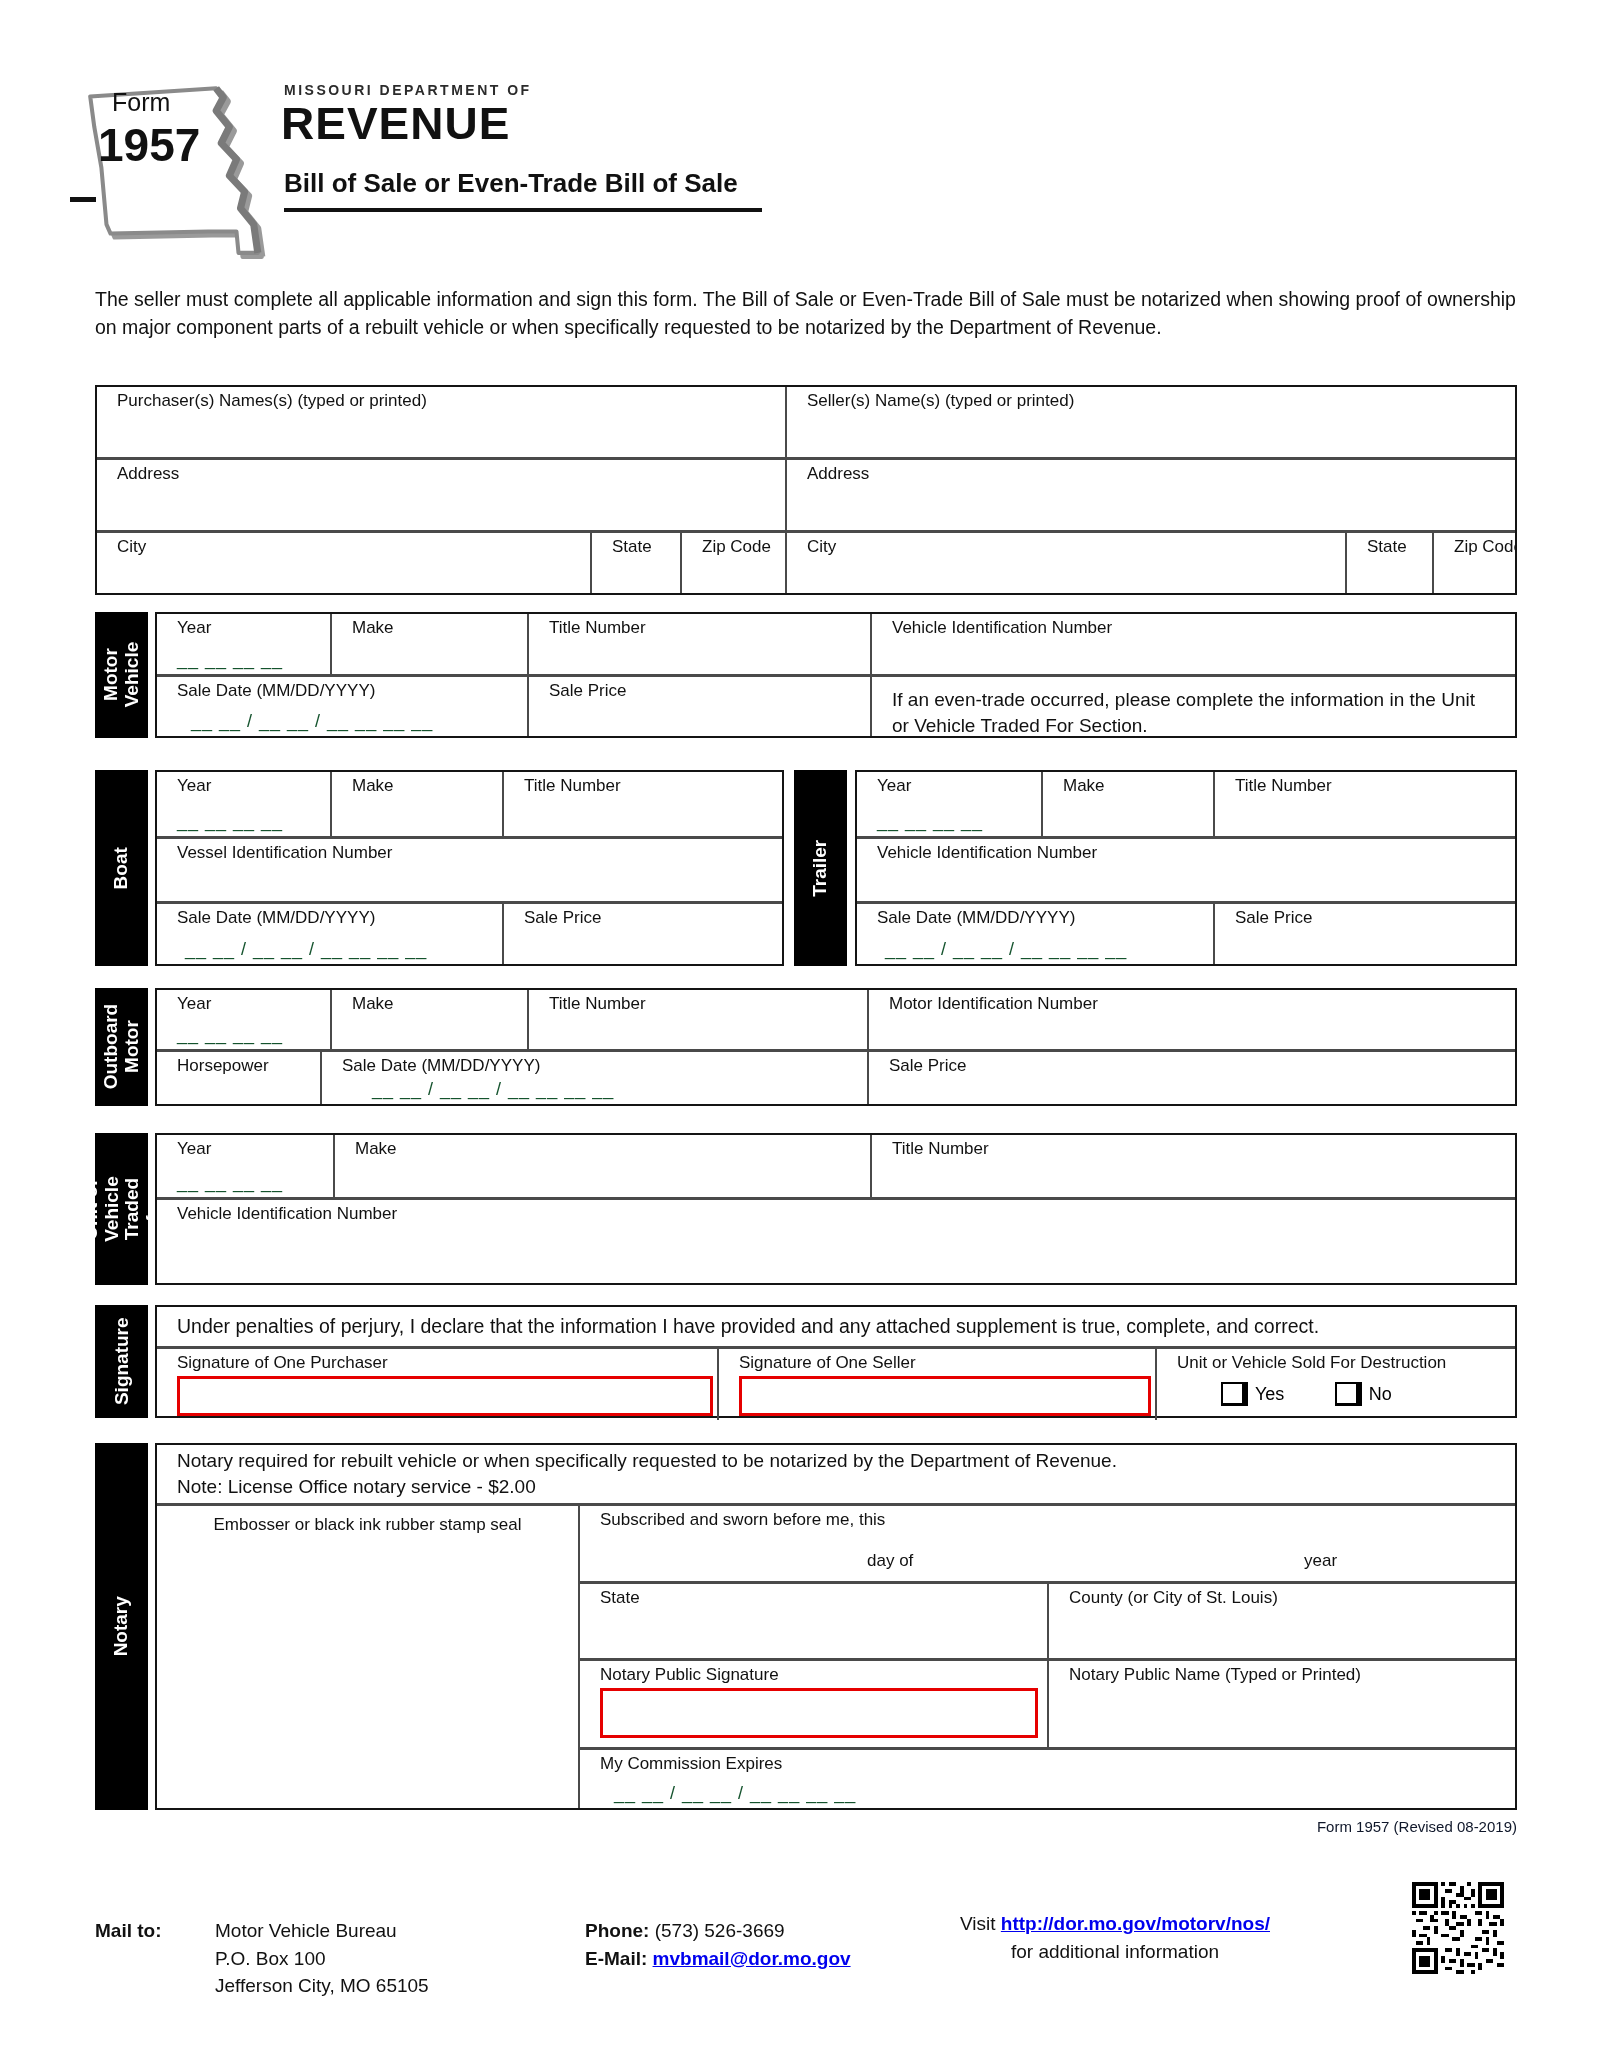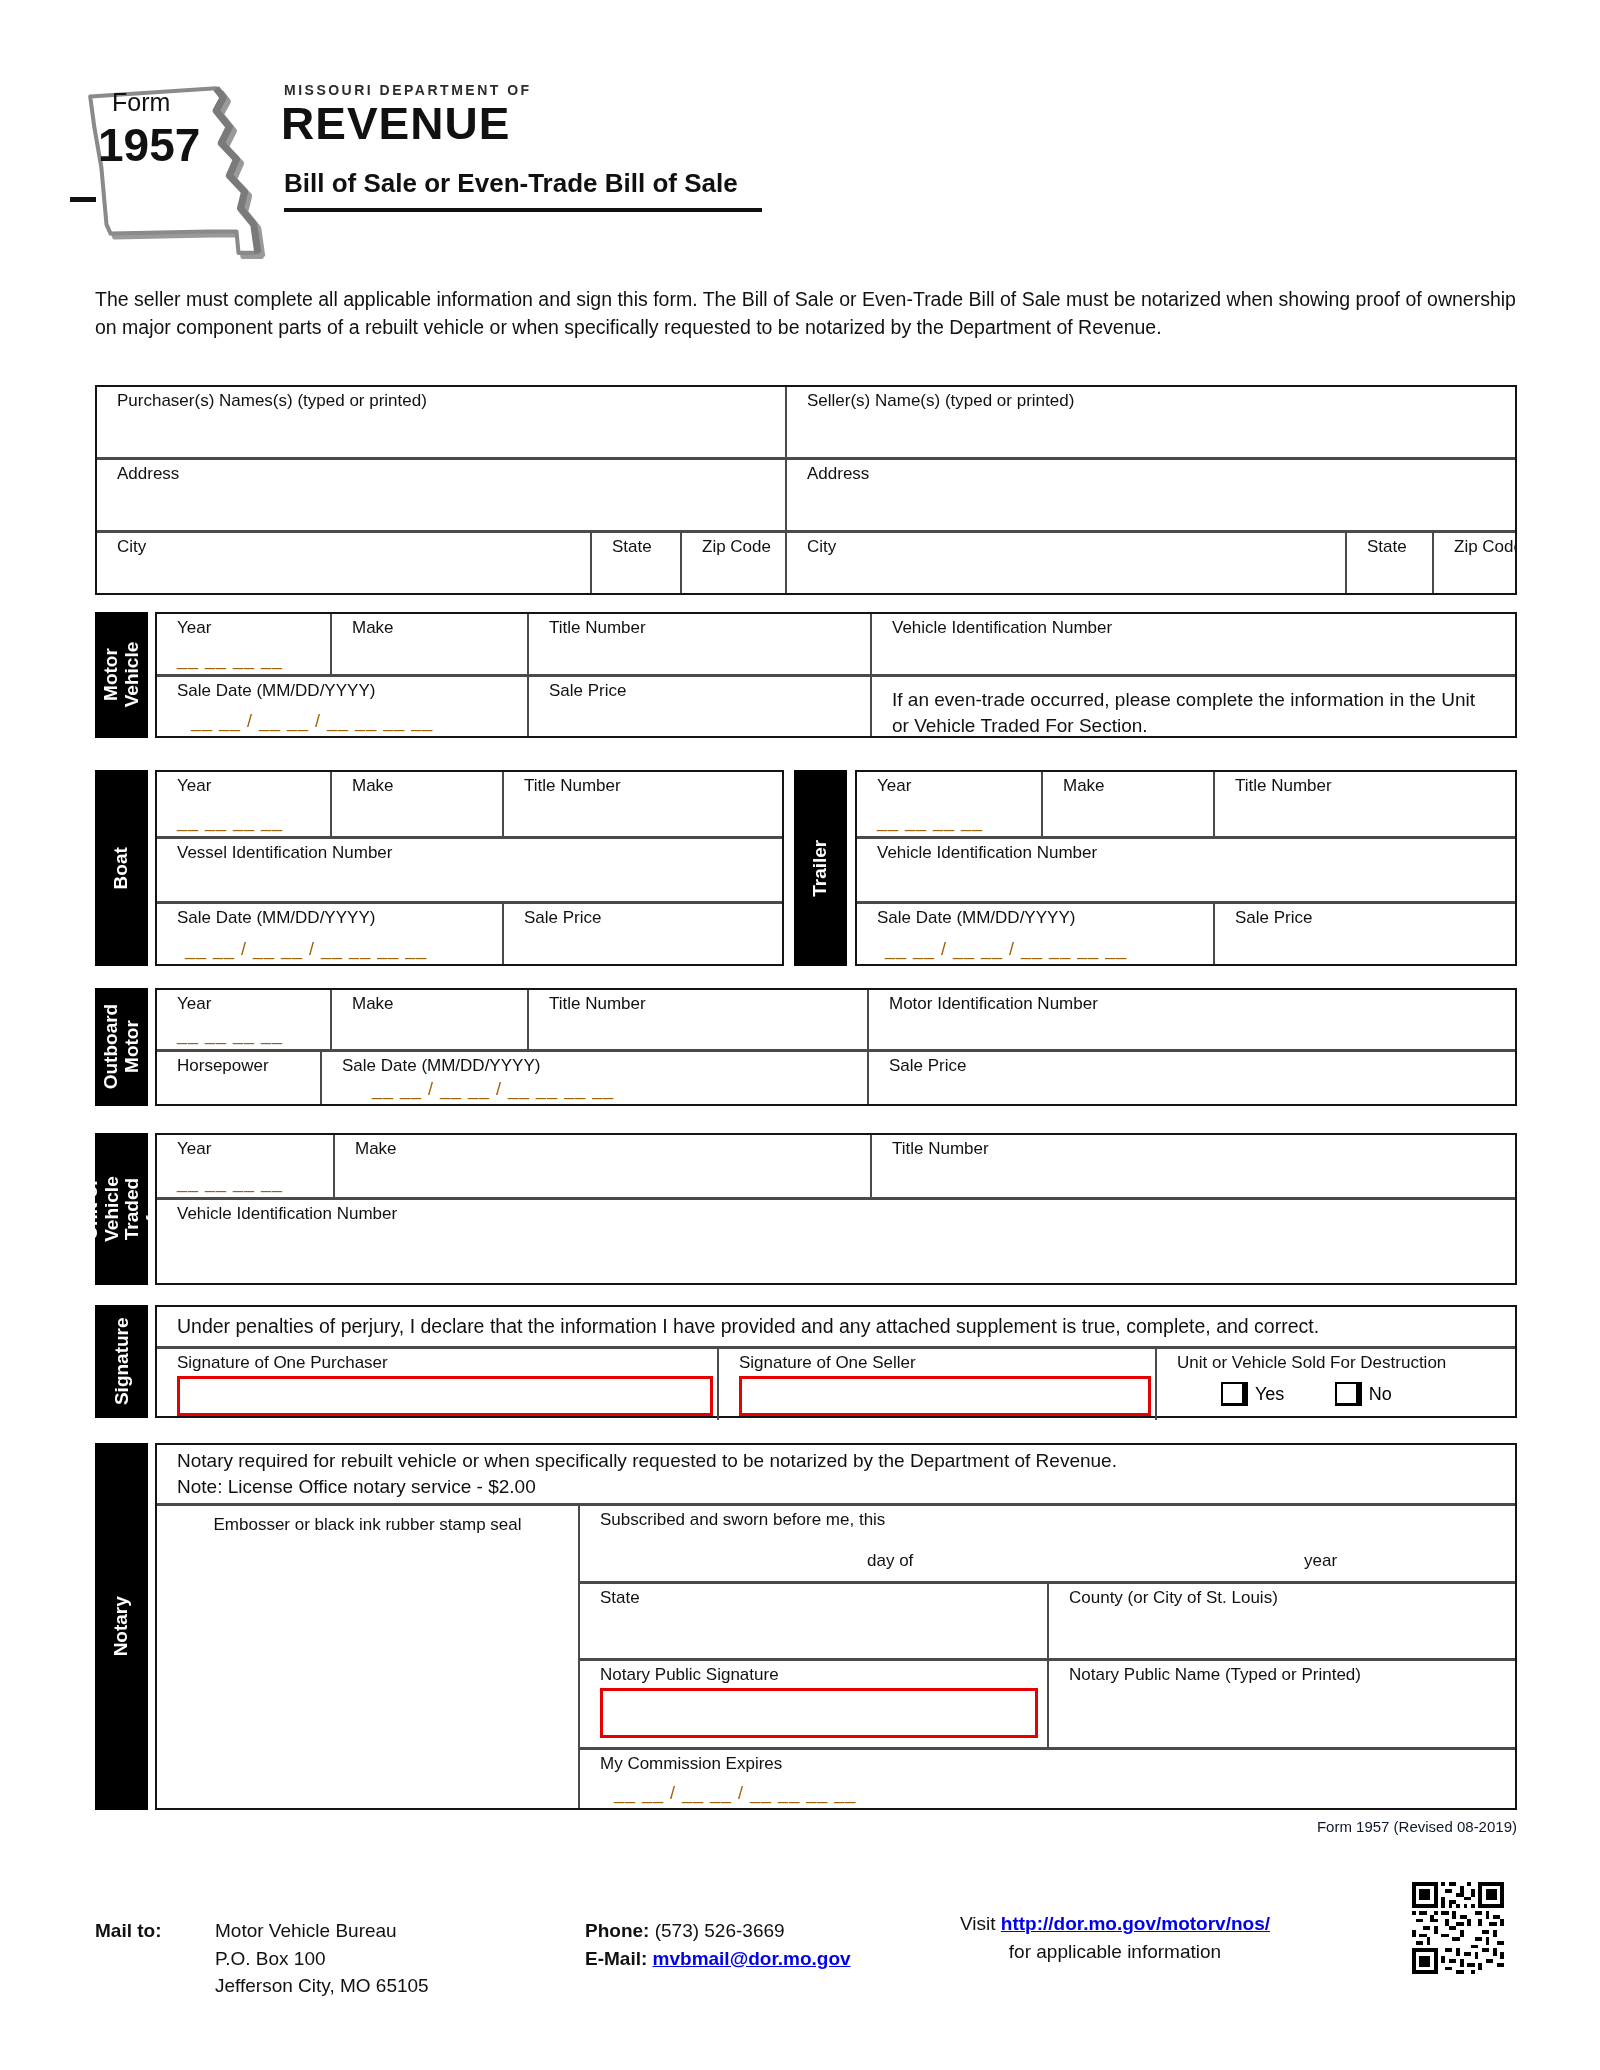--- a/index.html
+++ b/index.html
@@ -21,21 +21,21 @@
 
   
   .tbl{position:absolute;box-sizing:border-box;border:2px solid #141414;background:#fff;}
   .trow{display:flex;box-sizing:border-box;}
   .trow + .trow{border-top:3px solid #4a4a4a;}
   .tcell{box-sizing:border-box;border-right:2px solid #4a4a4a;padding:4px 20px;
          display:flex;flex-direction:column;overflow:hidden;}
   .tcell:last-child{border-right:none;}
   .lbl{font-size:17px;color:#111;white-space:nowrap;}
   .lbl.wrap{white-space:normal;}
-  .blank{font-size:18px;letter-spacing:1px;color:#a16207;margin-top:auto;white-space:nowrap;}
+  .blank{font-size:18px;letter-spacing:1px;color:#14532d;margin-top:auto;white-space:nowrap;}
   .note{font-size:19px;line-height:1.35;padding-top:6px;color:#111;}
 
   
   .secbar{position:absolute;background:#000;display:flex;align-items:center;justify-content:center;}
   .secbar>span{display:block;transform:rotate(-90deg);color:#fff;font-weight:bold;font-size:19px;
                line-height:1.08;text-align:center;}
 
   .sigbox{border:3px solid #e60000;background:#fff;height:44px;margin-top:3px;}
 
   .cb{display:inline-block;width:19px;height:19px;background:#fff;border:2px solid #000;
@@ -353,21 +353,21 @@
   </div>
   <div class="abs foot" style="left:585px;top:1945px;">
     <span class="b">E-Mail:</span>
     <span class="link">mvbmail@dor.mo.gov</span>
   </div>
   <div class="abs foot" style="left:900px;top:1910px;width:430px;text-align:center;">
     <div>
       <span>Visit</span>
       <span class="link">http://dor.mo.gov/motorv/nos/</span>
     </div>
-    <div>for applicable information</div>
+    <div>for additional information</div>
   </div>
 
   <div class="abs" style="left:1412px;top:1882px;width:92px;height:92px;">
     <svg width="92" height="92" viewBox="0 0 25 25" shape-rendering="crispEdges">
       <rect width="25" height="25" fill="#fff"></rect>
       <g fill="#000">
         <rect x="0" y="0" width="7" height="7"></rect>
           <rect x="1" y="1" width="5" height="5" fill="#fff"></rect>
           <rect x="2" y="2" width="3" height="3"></rect>
         <rect x="18" y="0" width="7" height="7"></rect>

